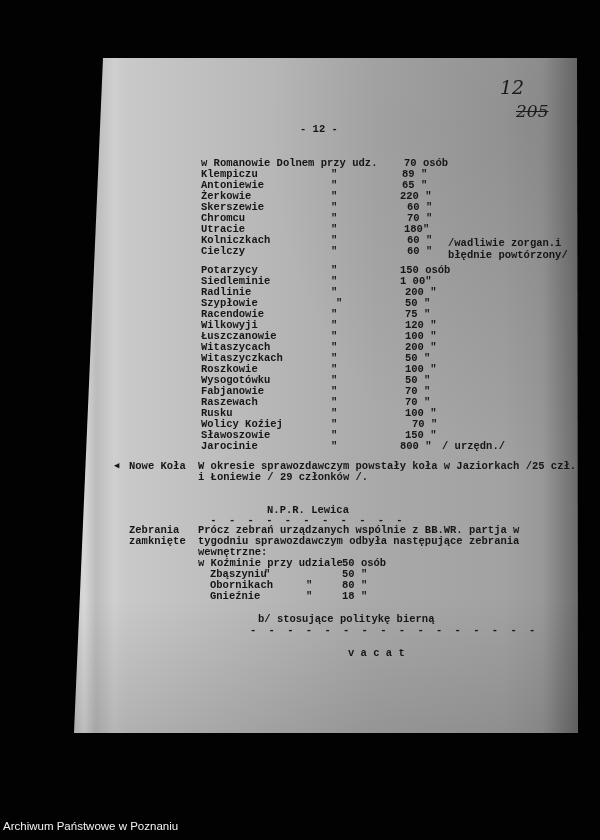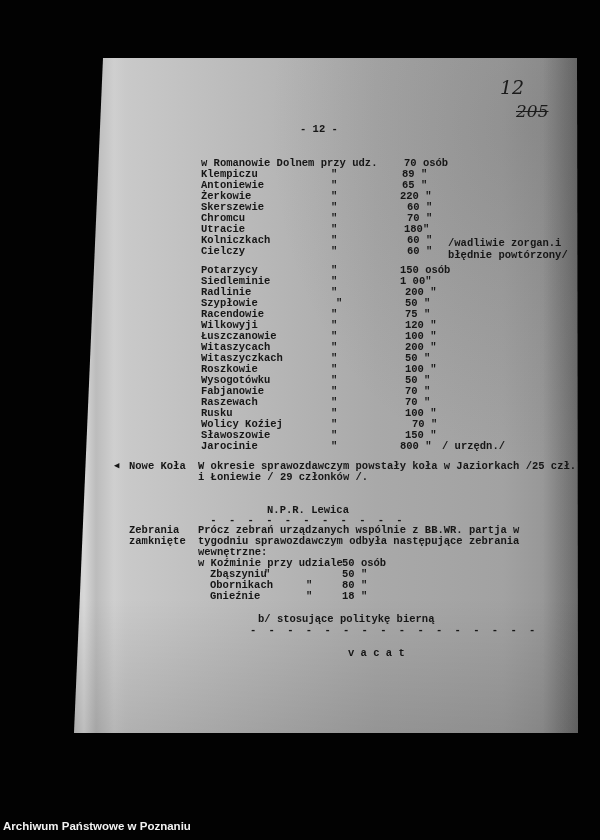--- a/index.html
+++ b/index.html
@@ -54,21 +54,21 @@
   .side-label { position: absolute; left: 55px; }
   .body-text { position: absolute; left: 124px; width: 370px; white-space: pre; }
   .center { position: absolute; left: 0; width: 100%; text-align: center; }
   .dashes { letter-spacing: 3px; }
   .sub-row { position: absolute; height: 11px; }
   .archive-caption {
     position: absolute;
     left: 3px; top: 820px;
     font-family: "Liberation Sans", sans-serif;
     font-size: 11.5px;
-    font-weight: bold;
+    font-weight: normal;
     color: #f2f2f2;
   }
   .bullet-mark { position: absolute; left: 40px; top: 403px; font-size: 9px; }
 </style>
 </head>
 <body>
 
 <div class="viewer">
 
   <div class="page">

